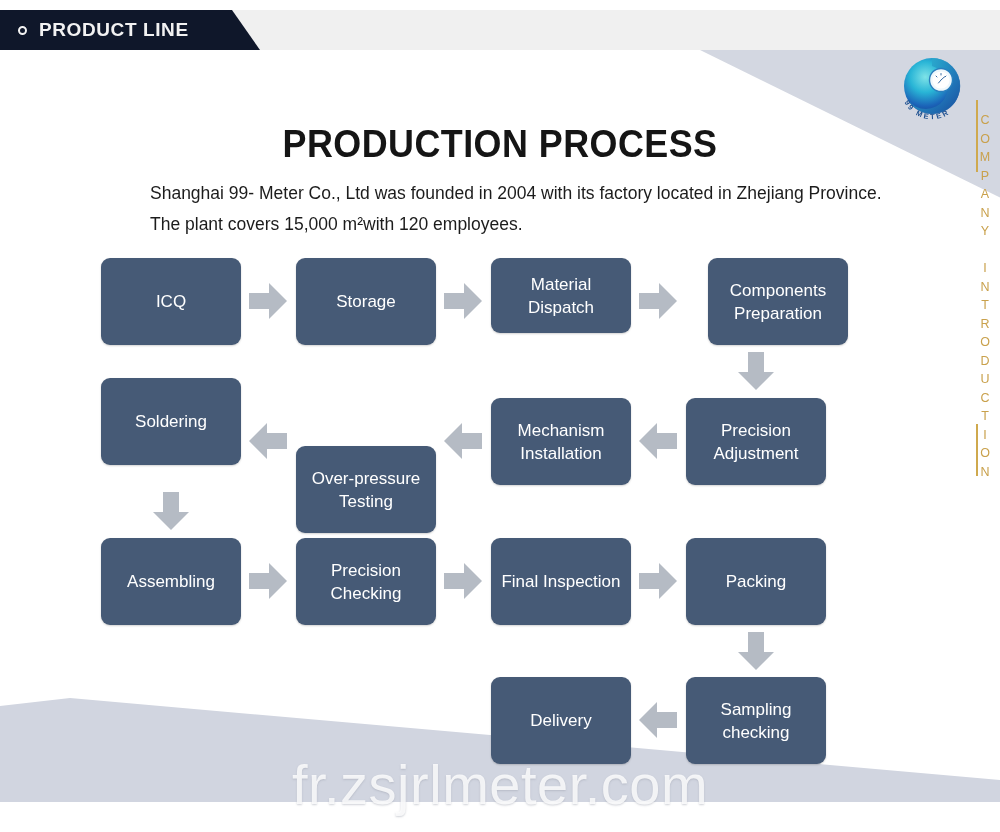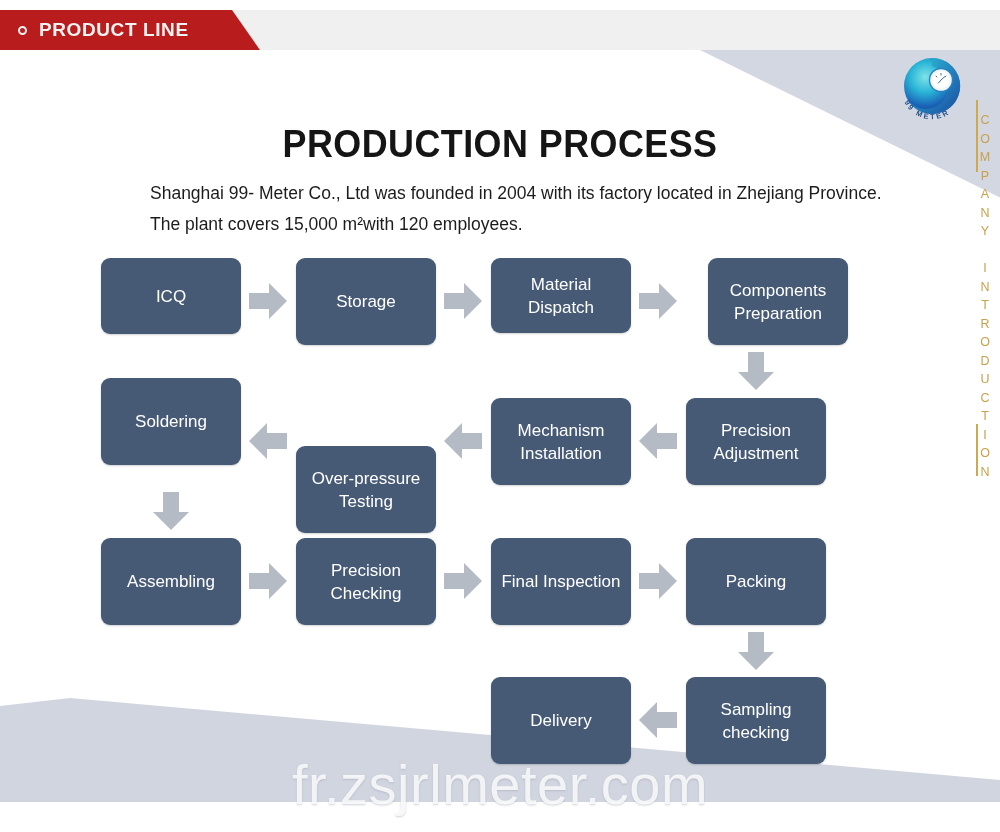--- a/index.html
+++ b/index.html
@@ -26,21 +26,21 @@
     width: 1000px;
     height: 40px;
     background: #f0f0f0;
   }
   .header-banner {
     position: absolute;
     left: 0;
     top: 10px;
     width: 260px;
     height: 40px;
-    background: #b91c1c;
+    background: #0f172a;
     clip-path: polygon(0 0, 232px 0, 260px 100%, 0 100%);
     display: flex;
     align-items: center;
     padding-left: 18px;
     box-sizing: border-box;
   }
   .banner-bullet {
     width: 9px;
     height: 9px;
     border: 2px solid #f2f2f2;
@@ -234,21 +234,21 @@
 
   <div class="gold-line-top"></div>
   <div class="vertical-label">COMPANY INTRODUCTION</div>
   <div class="gold-line-bottom"></div>
 
   <div class="page-title">PRODUCTION PROCESS</div>
   <div class="page-desc">Shanghai 99- Meter Co., Ltd was founded in 2004 with its factory located in Zhejiang Province. The plant covers 15,000 m²with 120 employees.</div>
 
   <div class="flow">
 
-    <div class="node" style="left:101px; top:258px; width:140px; height:76px;">ICQ</div>
+    <div class="node" style="left:101px; top:258px; width:140px; height:87px;">ICQ</div>
     <div class="arrow" style="left:249px; top:283px;">
       <svg width="38" height="36" viewBox="0 0 38 36">
           <path d="M0 10 H20 V0 L38 18 L20 36 V26 H0 Z" fill="#b5bbc4"></path>
         </svg>
     </div>
     <div class="node" style="left:296px; top:258px; width:140px; height:87px;">Storage</div>
     <div class="arrow" style="left:444px; top:283px;">
       <svg width="38" height="36" viewBox="0 0 38 36">
           <path d="M0 10 H20 V0 L38 18 L20 36 V26 H0 Z" fill="#b5bbc4"></path>
         </svg>

